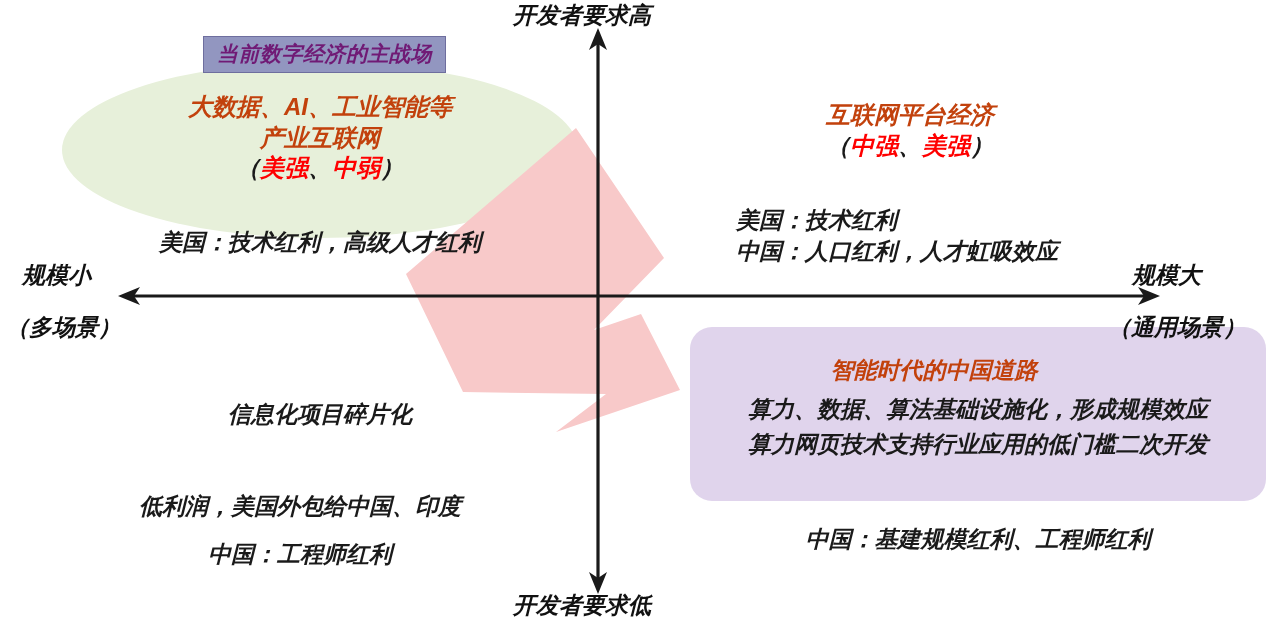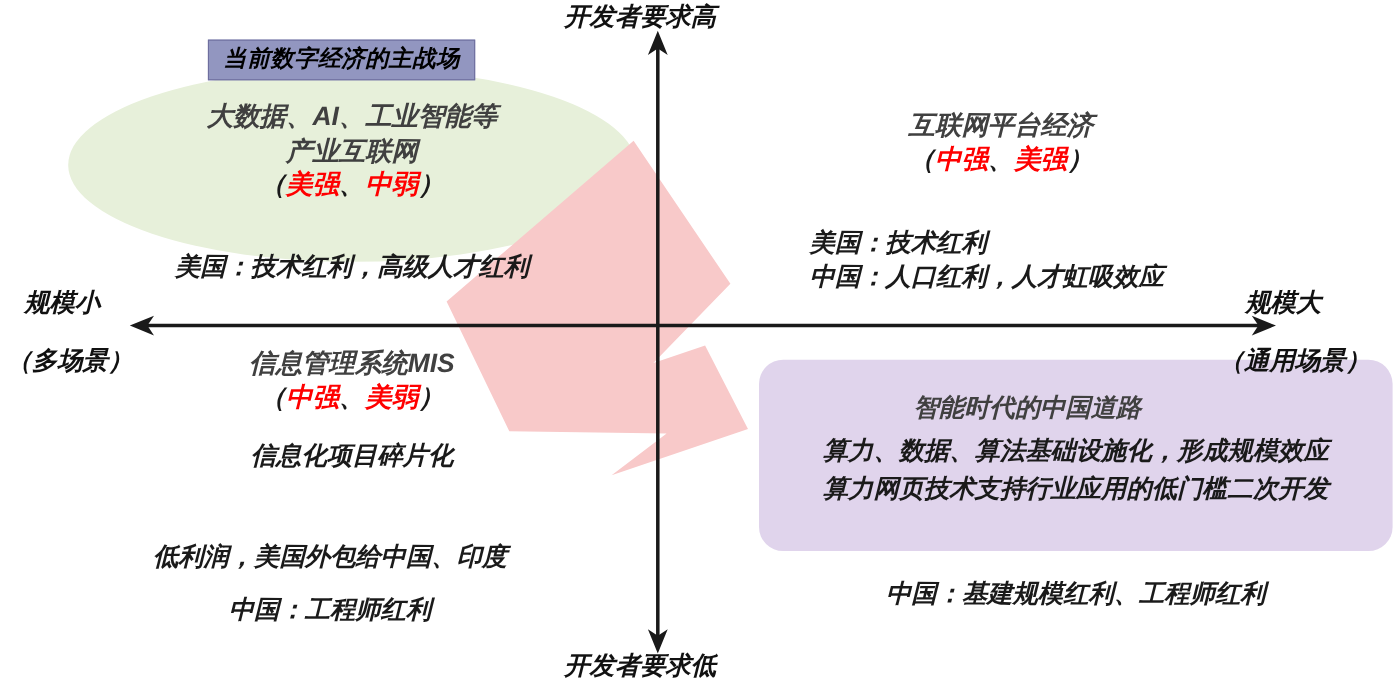--- a/index.html
+++ b/index.html
@@ -44,41 +44,41 @@
     top: 327px;
     width: 576px;
     height: 174px;
     background: #E0D4EC;
     border-radius: 22px;
   }
 
   
   .badge {
     position: absolute;
-    left: 189px;
+    left: 203px;
     top: 36px;
     padding: 4px 13px 6px 13px;
     background: #9296C0;
     border: 1.5px solid #6E6E9E;
-    color: #000000;
+    color: #701a75;
     font-size: 21px;
     font-weight: bold;
     letter-spacing: 0.5px;
     line-height: 1.2;
     white-space: nowrap;
   }
 
   
   .tblock {
     position: absolute;
     text-align: center;
     line-height: 1.28;
     white-space: nowrap;
   }
-  .t-purple { color: #404040; font-weight: bold; }
+  .t-purple { color: #c2410c; font-weight: bold; }
   .t-black  { color: #1A1A1A; font-weight: bold; }
   .t-red    { color: #FF0000; font-weight: bold; }
   .t-paren  { color: #1A1A1A; font-weight: bold; }
 
   .fs-24 { font-size: 24px; }
   .fs-23 { font-size: 23px; }
   .fs-22 { font-size: 22px; }
 
   .axis-label {
     position: absolute;
@@ -165,26 +165,20 @@
     <div class="fs-24">
       <span class="t-paren">（</span><span class="t-red">中强</span><span class="t-paren">、</span><span class="t-red">美强</span><span class="t-paren">）</span>
     </div>
   </div>
 
   <div class="abs" style="left:736px; top:205px;">
     <div class="t-black fs-23" style="white-space:nowrap; line-height:1.35;">美国：技术红利</div>
     <div class="t-black fs-23" style="white-space:nowrap; line-height:1.35;">中国：人口红利，人才虹吸效应</div>
   </div>
 
-  <div class="tblock" style="left:130px; top:316px; width:380px;">
-    <div class="t-purple fs-24">信息管理系统MIS</div>
-    <div class="fs-24">
-      <span class="t-paren">（</span><span class="t-red">中强</span><span class="t-paren">、</span><span class="t-red">美弱</span><span class="t-paren">）</span>
-    </div>
-  </div>
 
   <div class="tblock" style="left:60px; top:400px; width:520px;">
     <div class="t-black fs-23">信息化项目碎片化</div>
   </div>
 
   <div class="tblock t-black fs-23" style="left:85px; top:492px; width:430px;">低利润，美国外包给中国、印度</div>
 
   <div class="tblock t-black fs-23" style="left:85px; top:540px; width:430px;">中国：工程师红利</div>
 
   <div class="tblock t-purple fs-23" style="left:690px; top:356px; width:488px;">智能时代的中国道路</div>

